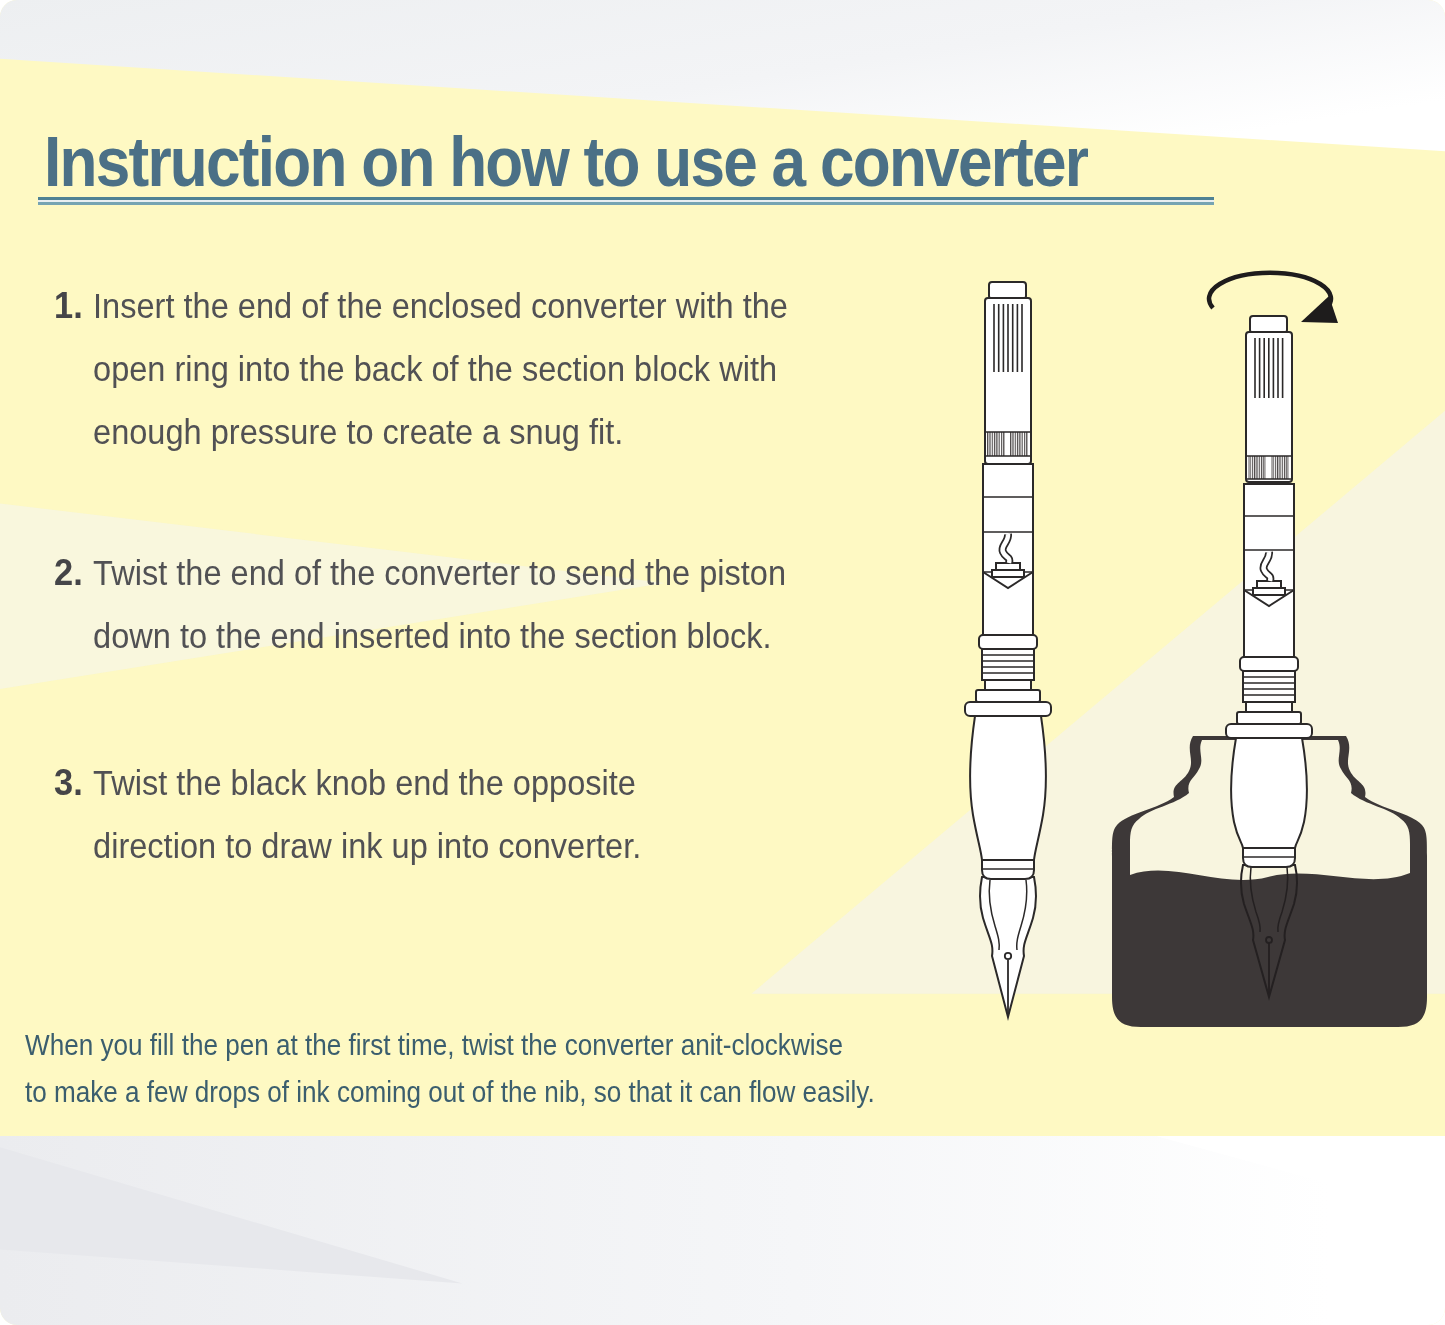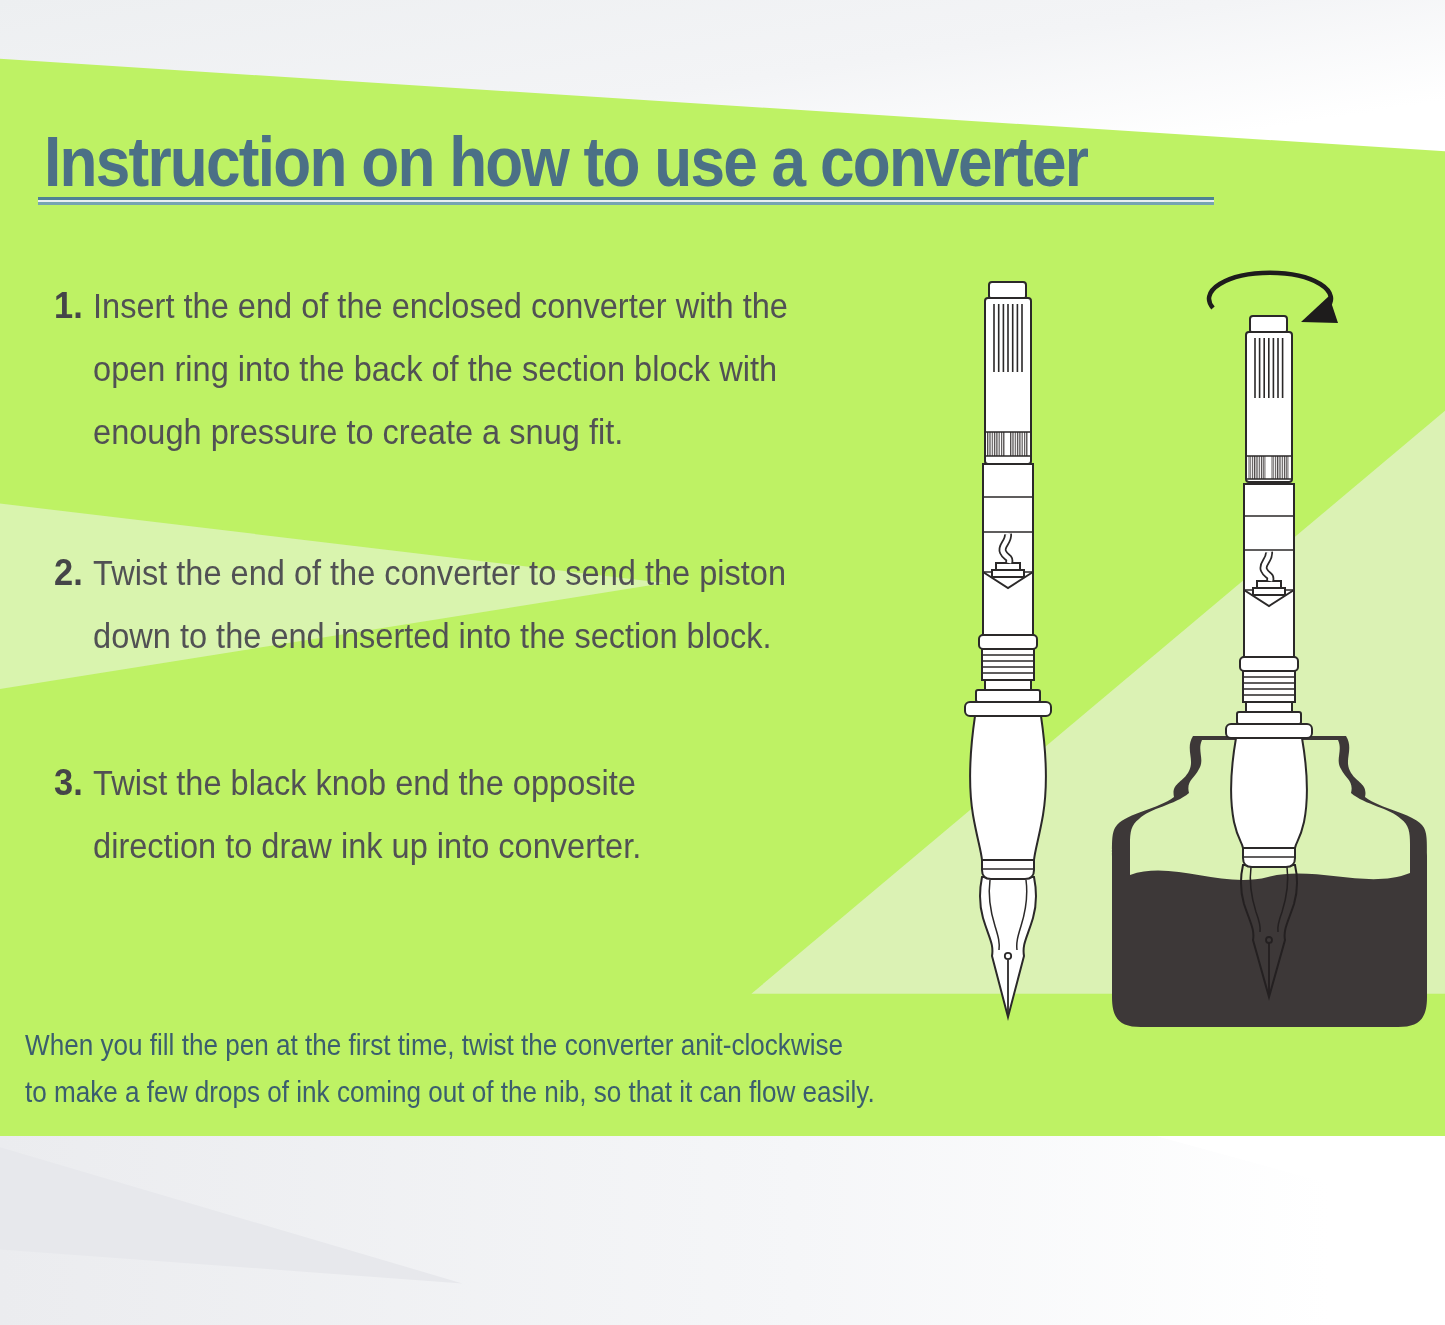--- a/index.html
+++ b/index.html
@@ -1,17 +1,17 @@
 <!DOCTYPE html>
 <html><head>
 <meta charset="utf-8">
 <style>
   html,body{margin:0;padding:0;}
   body{font-family:"Liberation Sans", sans-serif; background:#ffffff;}
-  .page{position:relative; width:1445px; height:1325px; overflow:hidden; background:#bef264;}
+  .page{position:relative; width:1445px; height:1325px; overflow:hidden; background:#fef9c3;border-radius:17px;}
 
   
   .wash-top{position:absolute; left:0; top:0; width:1445px; height:210px;
     background:linear-gradient(171deg,#edeff1 0%,#f3f4f6 45%,#ffffff 75%);
     clip-path:polygon(0 0,100% 0,100% 72%,0 28%);}
   .wash-mid{position:absolute; left:0; top:0; width:1445px; height:1325px;
     background:#f2f3f6; clip-path:polygon(52% 75%,100% 31%,100% 75%); opacity:.55;}
   .wash-mid2{position:absolute; left:0; top:0; width:1445px; height:1325px;
     background:#f4f5f7; clip-path:polygon(0 52%,46% 44%,0 38%); opacity:.5;}
   .wash-bottom{position:absolute; left:0; top:1136px; width:1445px; height:189px;

